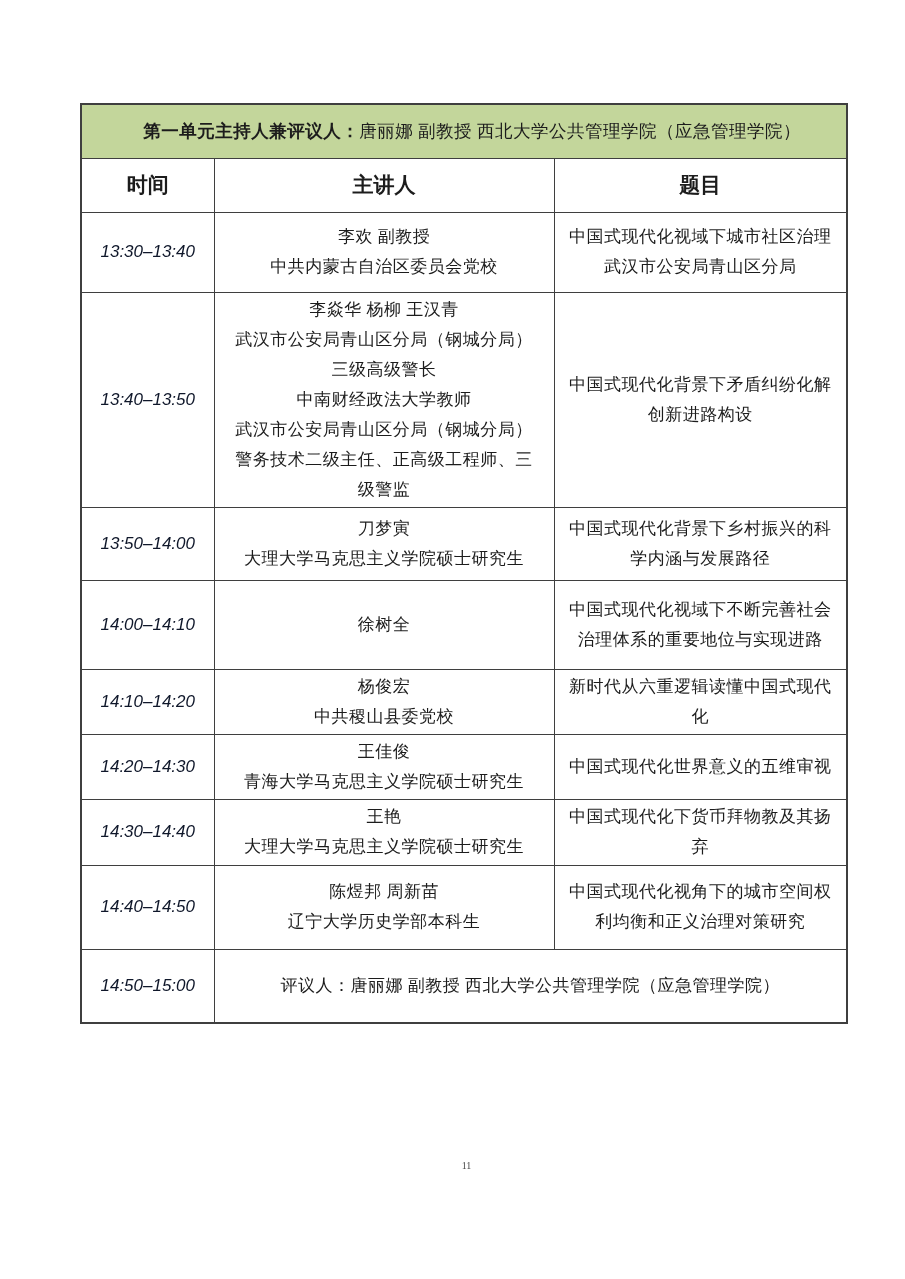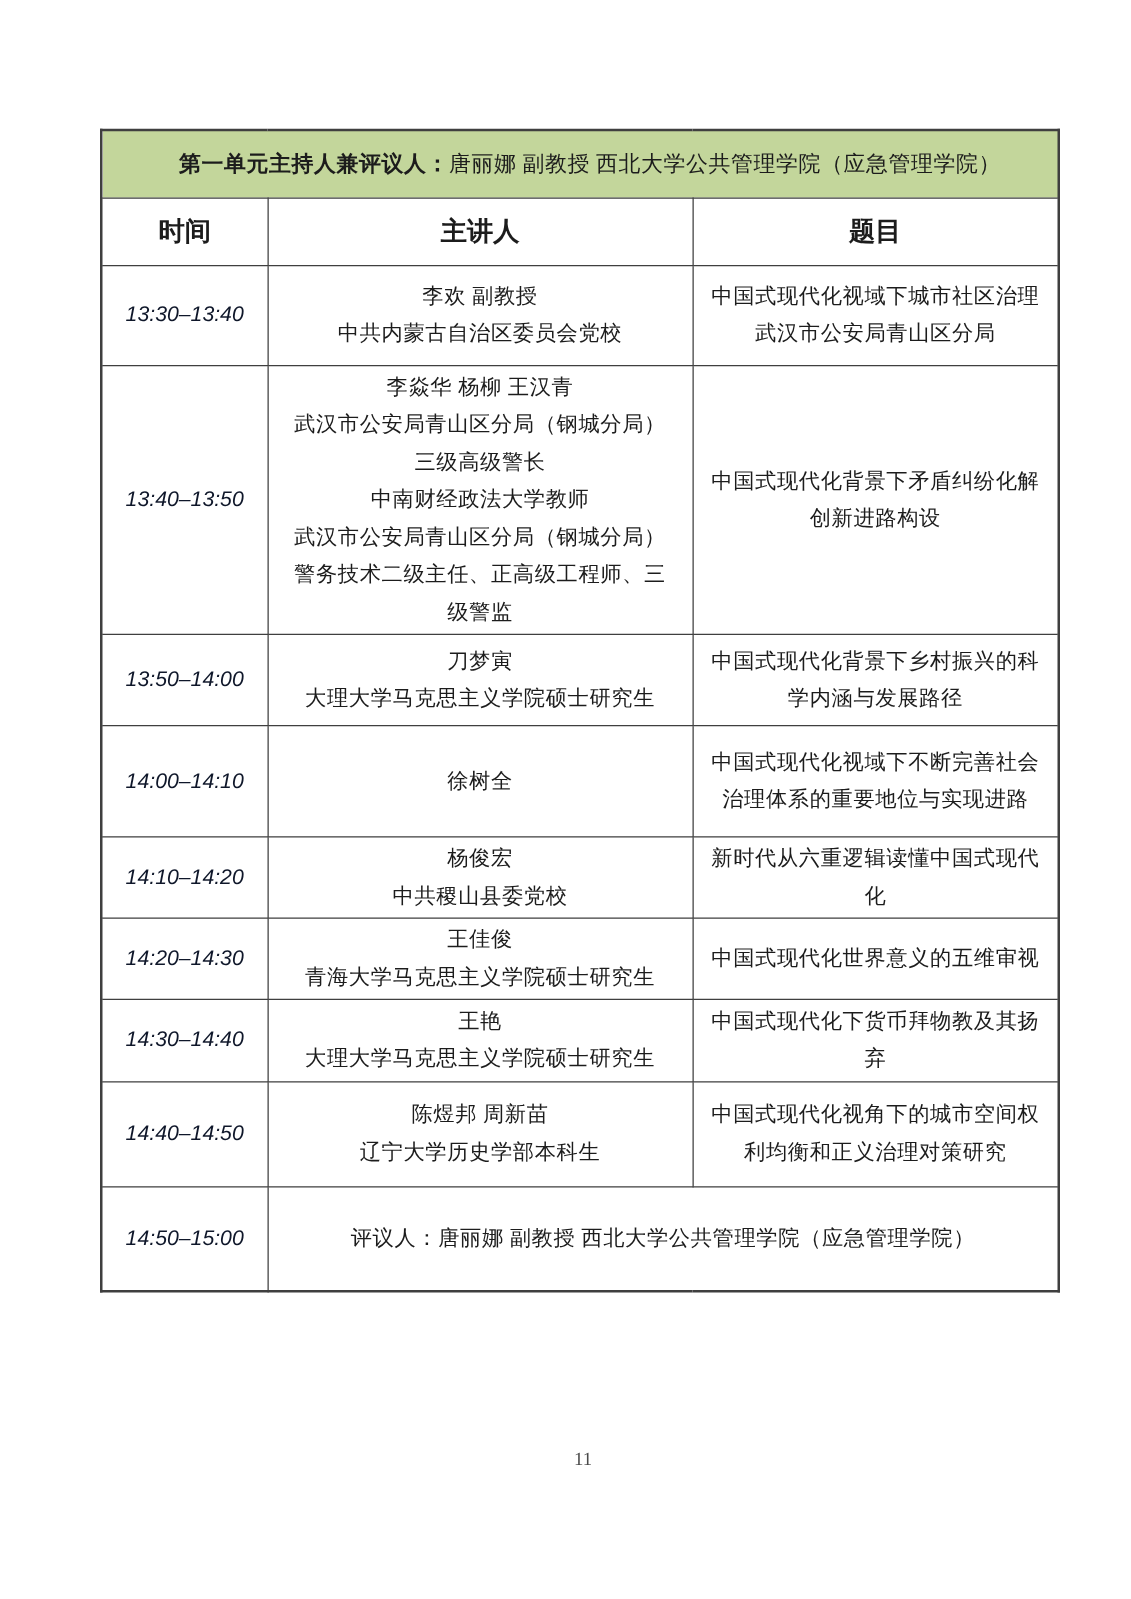--- a/index.html
+++ b/index.html
@@ -72,21 +72,21 @@
     white-space:pre-line;
     letter-spacing:0.5px;
   }
   td.merged{white-space:nowrap;}
   .page-number{
     position:absolute;
     left:0;right:0;
     top:1160px;
     text-align:center;
     font-family:"Liberation Serif","DejaVu Serif",serif;
-    font-size:15px;
+    font-size:10px;
     color:#4a4a4a;
     margin-left:28px;
   }
 </style>
 </head>
 <body>
 
 <div class="page">
 
   <table class="sched">
@@ -170,21 +170,21 @@
     </tr>
 
     <tr style="height:84px">
       <td class="time">14:40–14:50</td>
       <td class="speaker">陈煜邦 周新苗
 辽宁大学历史学部本科生</td>
       <td class="title-cell">中国式现代化视角下的城市空间权
 利均衡和正义治理对策研究</td>
     </tr>
 
-    <tr style="height:84px">
+    <tr style="height:74px">
       <td class="time">14:50–15:00</td>
       <td class="merged" colspan="2">评议人：唐丽娜 副教授 西北大学公共管理学院（应急管理学院）</td>
     </tr>
 
   </tbody>
     </table>
 
   <div class="page-number">11</div>
 </div>
 

